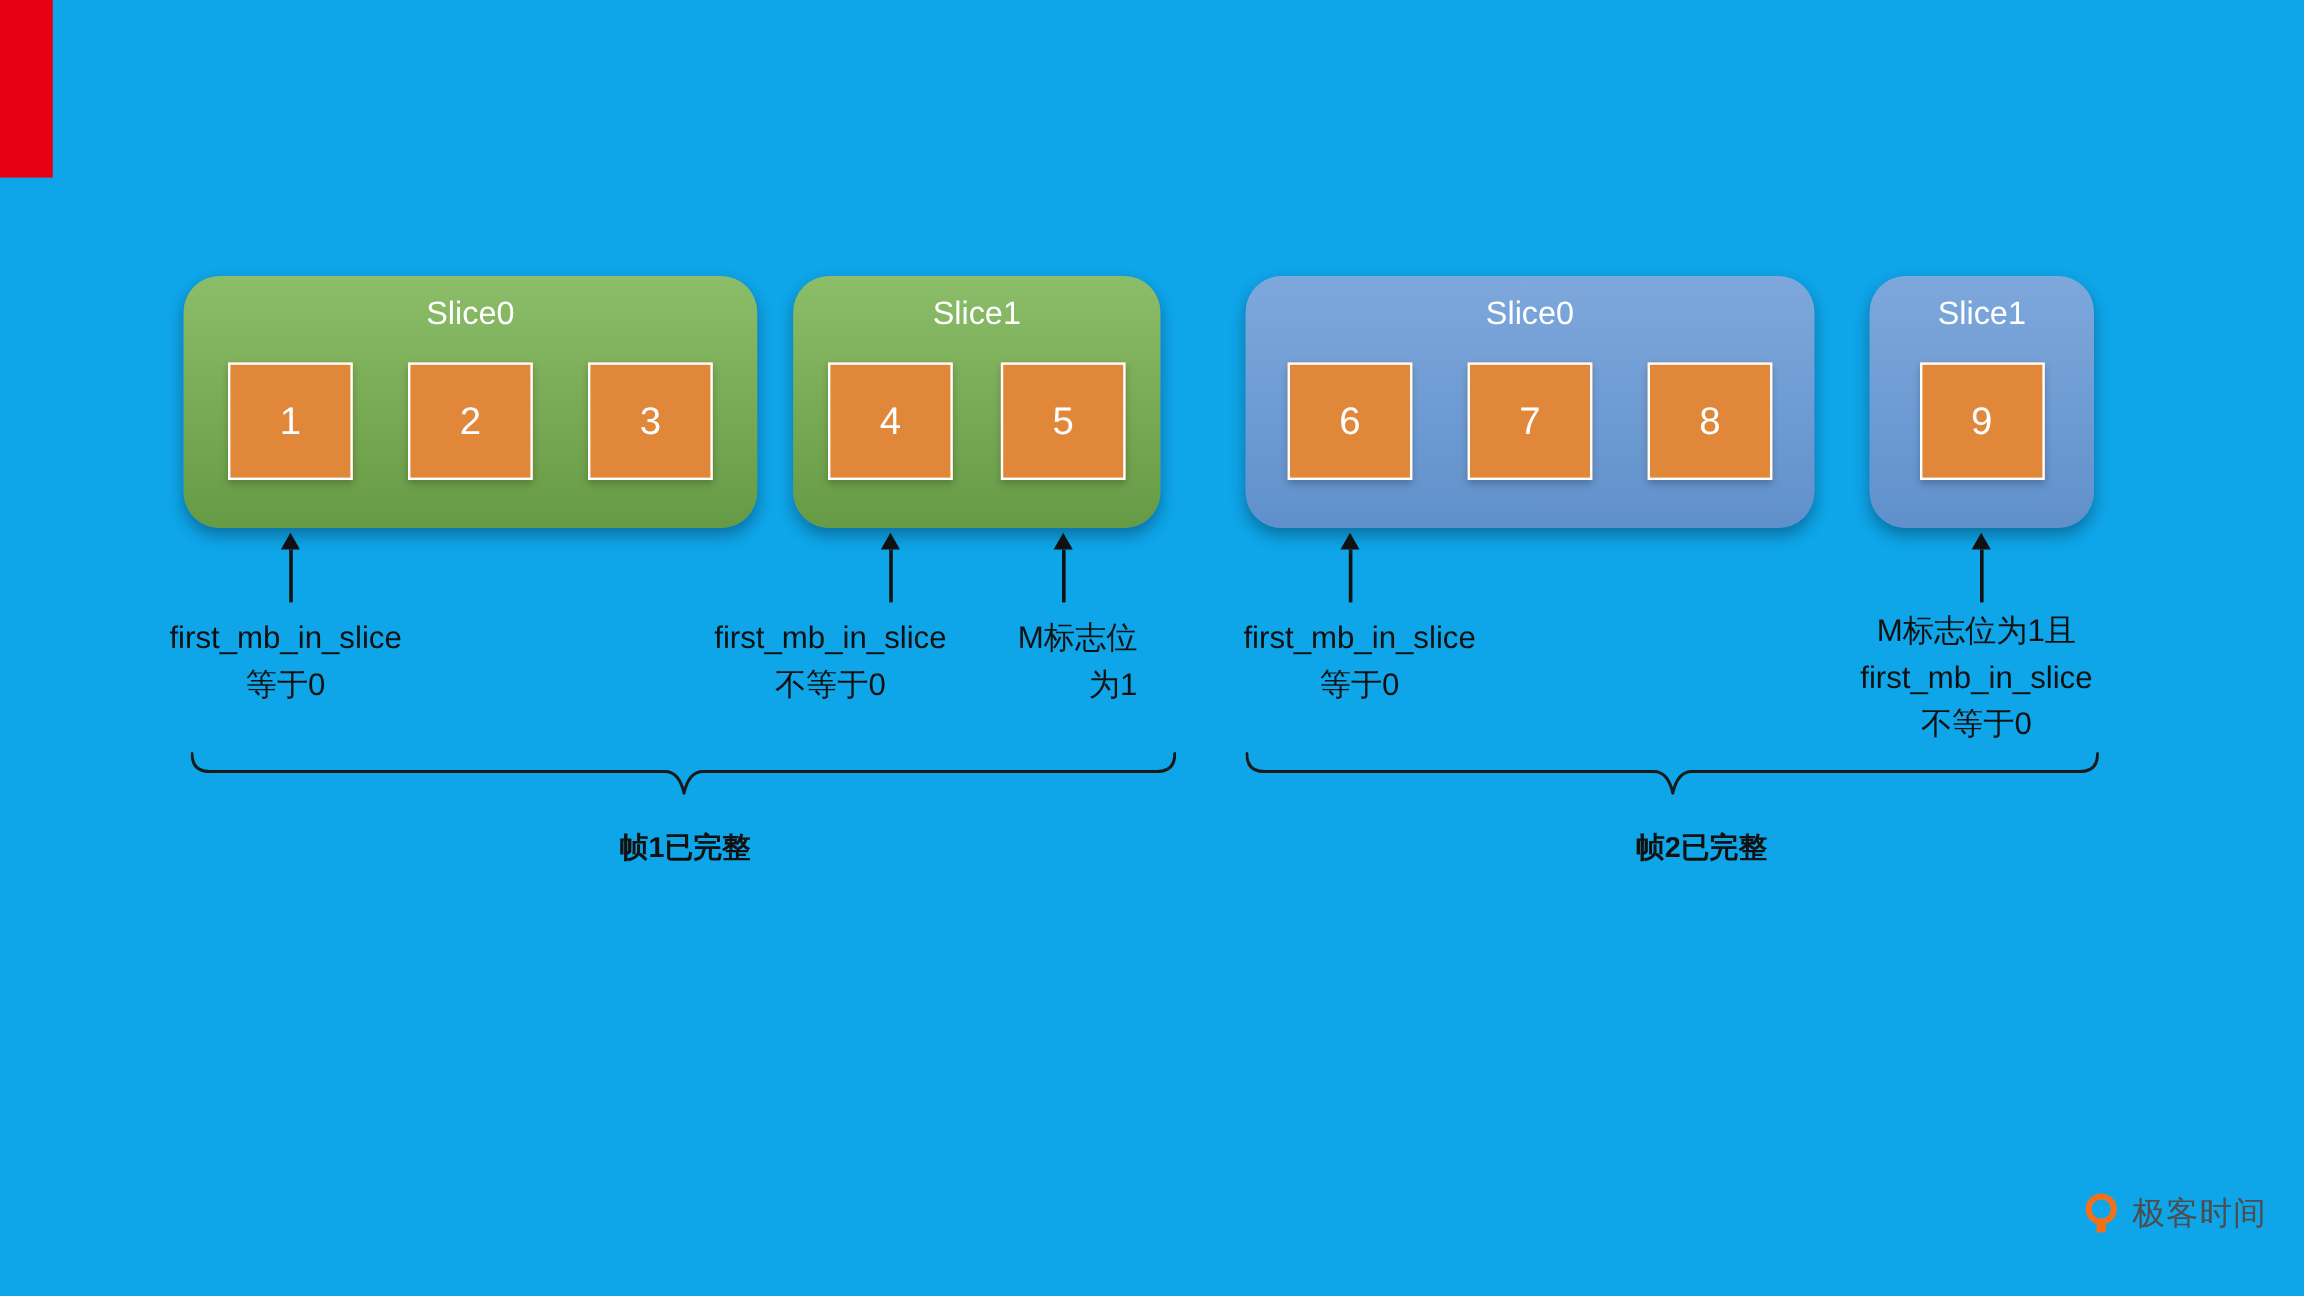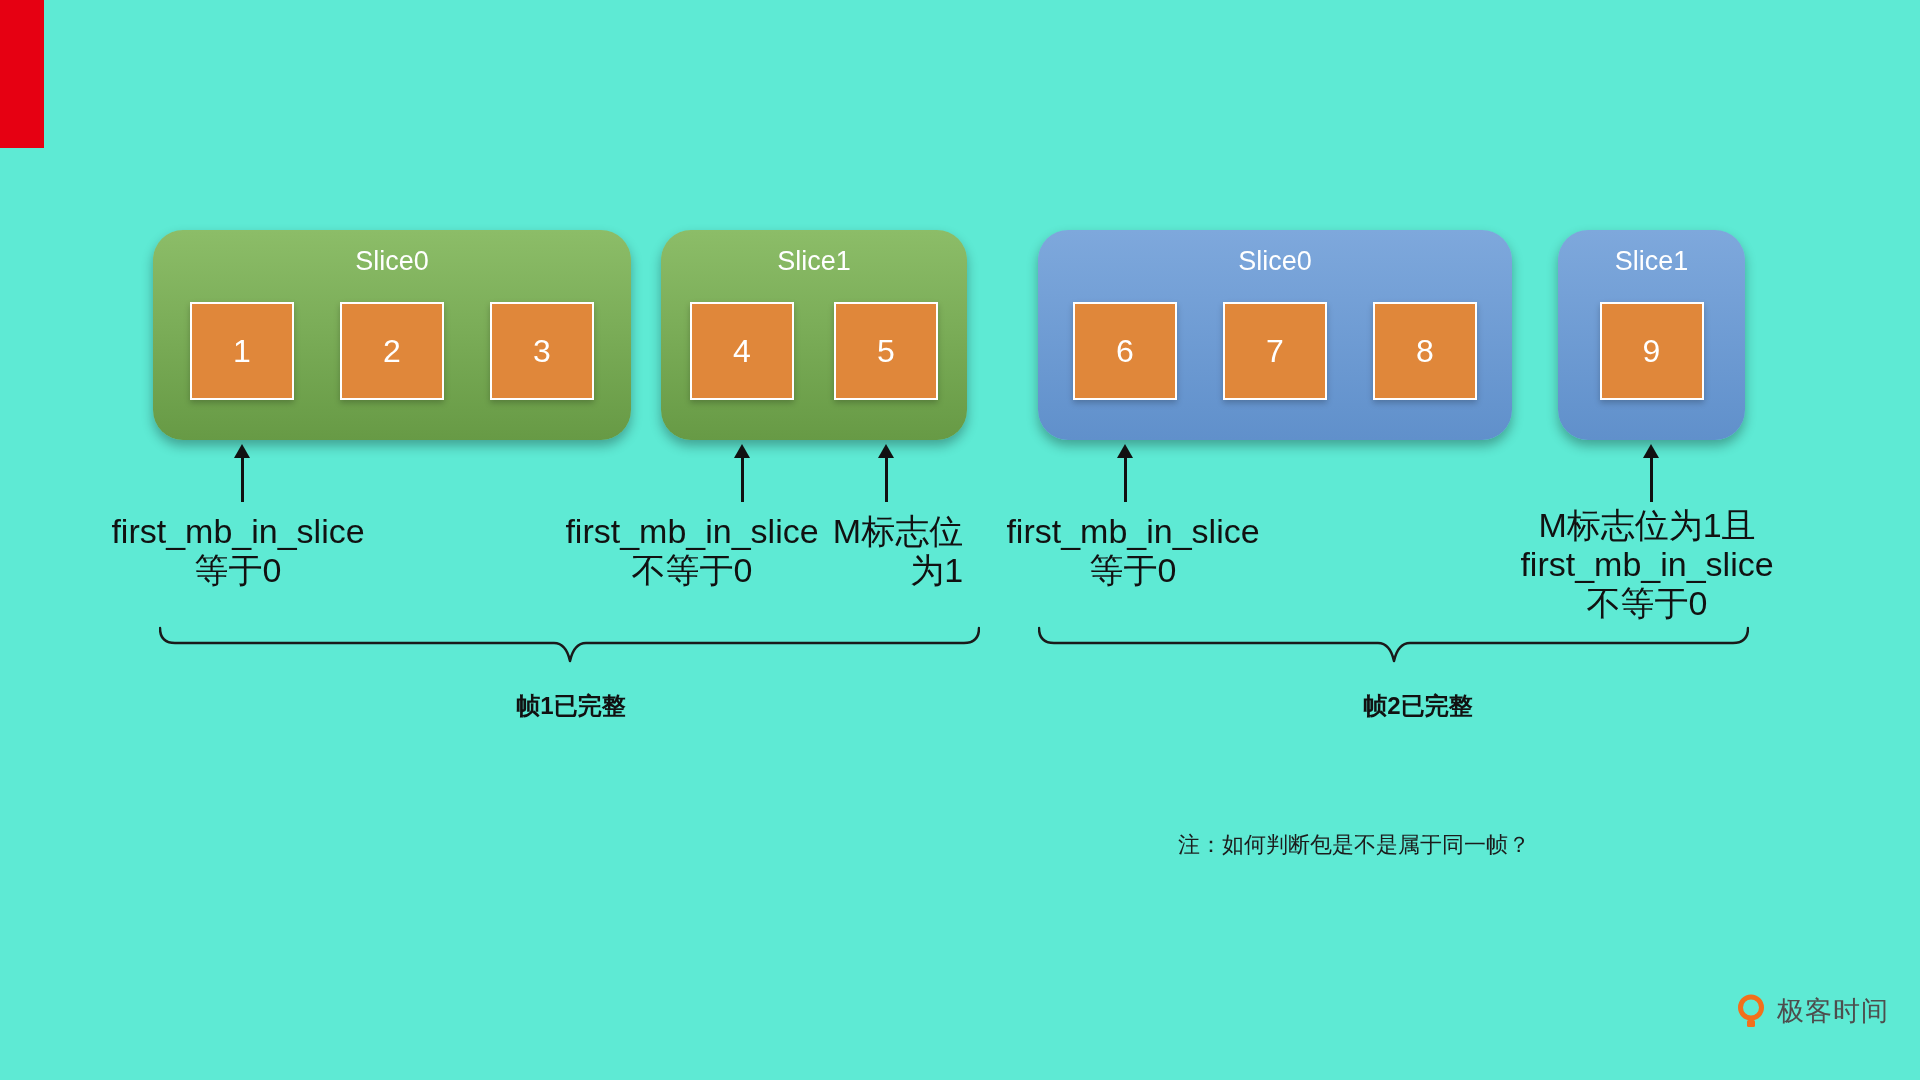--- a/index.html
+++ b/index.html
@@ -1,35 +1,35 @@
 <!DOCTYPE html>
 <html style="--green: #76a653; --blue: #6b9bd2; --orange: #e0873a; --red: #e60012; --logo-orange: #f3701b;"><head>
 <meta charset="utf-8">
 <style>
   * { margin:0; padding:0; box-sizing:border-box; }
   html, body { width:1920px; height:1080px; background:#ffffff; font-family:"Liberation Sans","DejaVu Sans",sans-serif; }
-  .canvas { position:relative; width:1920px; height:1080px; overflow:hidden; background:#5eead4; }
+  .canvas { position:relative; width:1920px; height:1080px; overflow:hidden; background:#0ea5e9; }
 
   .red-bar { position:absolute; left:0; top:0; width:44px; height:148px; background:var(--red,#e60012); }
 
   .slice { position:absolute; top:230px; height:210px; border-radius:30px; padding-top:14px;
            box-shadow:0 6px 12px rgba(0,0,0,0.30); }
   .slice.green { background:linear-gradient(180deg,#8cbd68 0%,#679a45 100%); }
   .slice.blue  { background:linear-gradient(180deg,#7ea8dc 0%,#6090cb 100%); }
   .slice-title { text-align:center; color:#ffffff; font-size:27px; line-height:34px; font-weight:400; }
   .box-row { display:flex; justify-content:center; margin-top:24px; }
   .mb-box { width:104px; height:98px; background:var(--orange,#e0873a); border:2px solid #ffffff;
             color:#ffffff; font-size:32px; display:flex; align-items:center; justify-content:center;
             box-shadow:0 3px 6px rgba(0,0,0,0.22); }
 
   .arrow { position:absolute; top:444px; transform:translateX(-50%); display:flex; flex-direction:column; align-items:center; }
   .arrow-head { width:0; height:0; border-left:8px solid transparent; border-right:8px solid transparent; border-bottom:14px solid #111111; }
   .arrow-line { width:3px; height:44px; background:#111111; }
 
-  .ann { position:absolute; transform:translateX(-50%); text-align:center; font-size:34px; line-height:39px;
+  .ann { position:absolute; transform:translateX(-50%); text-align:center; font-size:26px; line-height:39px;
          color:#111111; white-space:nowrap; }
   .ann-line { display:block; }
 
   .brace { position:absolute; }
 
   .frame-label { position:absolute; transform:translateX(-50%); font-size:24px; font-weight:bold; color:#111111; white-space:nowrap; }
 
   .note { position:absolute; font-size:22px; color:#1c1c1c; white-space:nowrap; }
 
   .footer { position:absolute; left:1734px; top:993px; display:flex; align-items:center; gap:9px; }
@@ -121,21 +121,20 @@
   <svg class="brace" style="left:159px;top:625px;" width="821" height="44" viewBox="0 0 821 44">
     <path d="M 1 3 C 1 13 6 18 16 18 L 395 18 Q 407 18 411 36 Q 415 18 427 18 L 805 18 C 815 18 820 13 820 3" fill="none" stroke="#1a1a1a" stroke-width="2.5" stroke-linecap="round" stroke-linejoin="round"></path>
   </svg>
   <svg class="brace" style="left:1038px;top:625px;" width="711" height="44" viewBox="0 0 711 44">
     <path d="M 1 3 C 1 13 6 18 16 18 L 340 18 Q 352 18 356 36 Q 360 18 372 18 L 695 18 C 705 18 710 13 710 3" fill="none" stroke="#1a1a1a" stroke-width="2.5" stroke-linecap="round" stroke-linejoin="round"></path>
   </svg>
 
   <div class="frame-label" style="left:571px;top:690px;">帧1已完整</div>
   <div class="frame-label" style="left:1394px;top:690px;margin-left:24px;">帧2已完整</div>
 
-  <div class="note" style="left:1178px;top:830px;">注：如何判断包是不是属于同一帧？</div>
 
   <div class="footer">
     <svg width="34" height="36" viewBox="0 0 34 36">
       <circle cx="17" cy="14.5" r="10.5" fill="none" stroke="#f3701b" stroke-width="5"></circle>
       <rect x="13" y="27" width="8" height="7" rx="1.5" fill="#f3701b"></rect>
     </svg>
     <span class="footer-text">极客时间</span>
   </div>
 
 </div>

